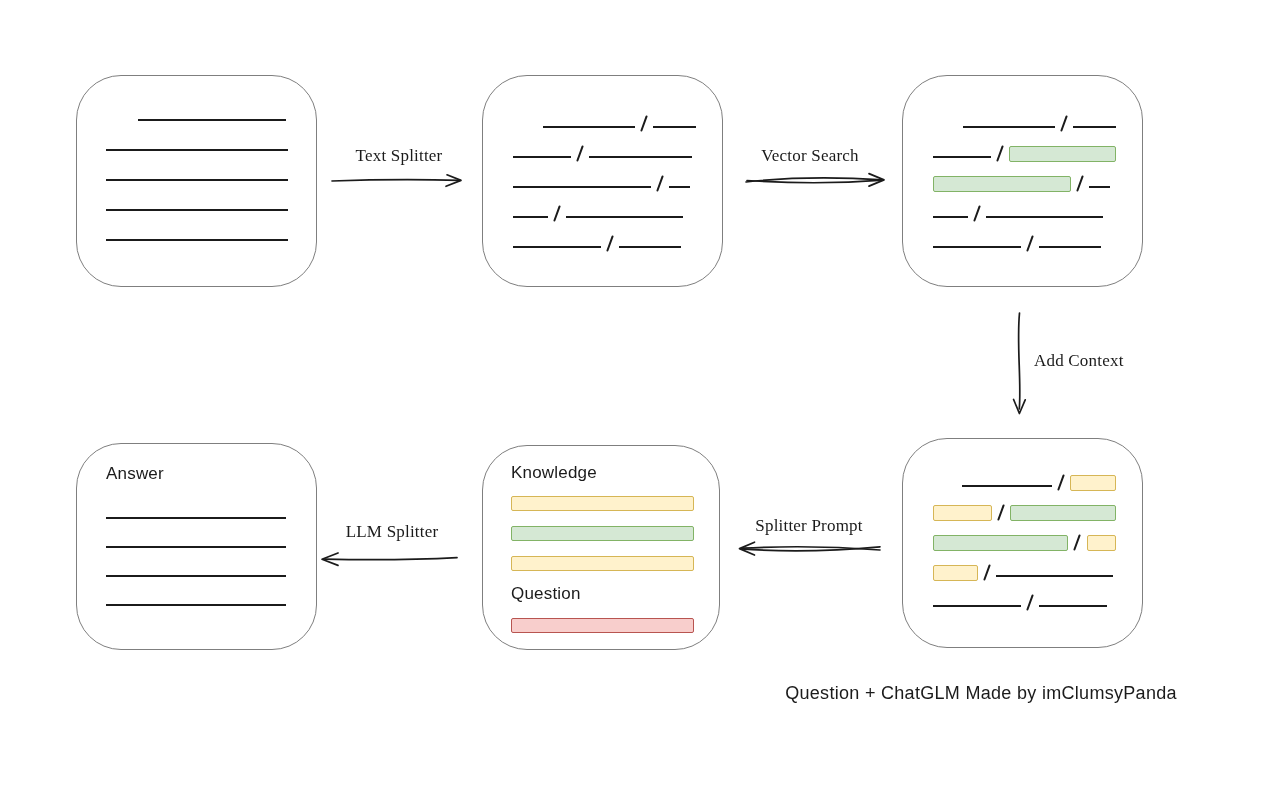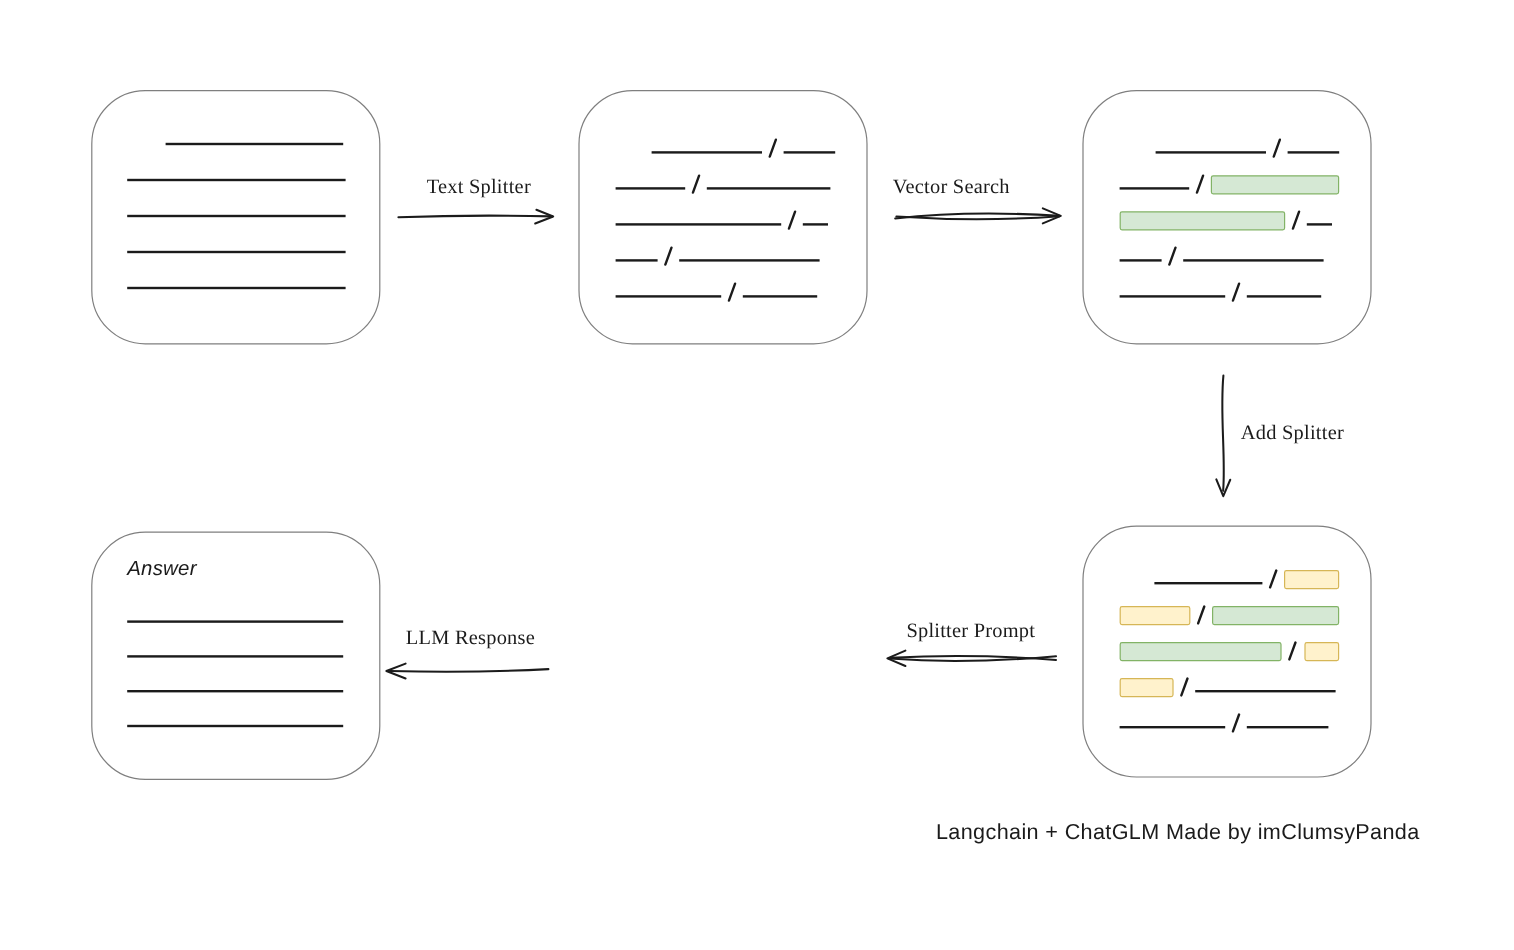--- a/index.html
+++ b/index.html
@@ -31,21 +31,21 @@
   .seg-yellow { background:var(--yellow-fill,#fff2cc); border:1.6px solid var(--yellow-border,#d6b656); }
   .seg-red    { background:var(--red-fill,#f8cecc);    border:1.6px solid var(--red-border,#b85450); }
 
   
   .box-label { font-size:17px; letter-spacing:.2px; line-height:20px; }
   #box-prompt { padding:17px 26px 0 28px; }
   #box-prompt .box-label { margin-bottom:13px; }
   .bars .prompt-bar { width:183px; height:15px; box-sizing:border-box; border-radius:2px; margin-bottom:15px; }
   .bars .seg-green, .bars .seg-yellow, .bars .seg-red { border-width:1.6px; }
   #box-prompt .q-label { margin-top:-2px; margin-bottom:14px; }
-  #box-answer { padding:20px 26px 0 29px;font-style:italic; }
+  #box-answer { padding:20px 26px 0 29px; }
   #box-answer .box-label { margin-bottom:33px; }
   #box-answer .doc-lines { padding-left:0; }
   #box-answer .doc-line { margin-bottom:27px; }
 
   .arrow-label { position:absolute; font-size:17px; letter-spacing:.2px; white-space:nowrap;font-family:Liberation Serif, serif; }
   .caption { position:absolute; left:780px; top:683px; width:402px; text-align:center; font-size:18px; letter-spacing:.3px; white-space:nowrap; }
 </style>
 </head>
 <body>
 
@@ -172,31 +172,43 @@
           <div class="seg-ln" style="width: 117px;"></div>
         </div>
         <div class="chunk-row">
           <div class="seg-ln" style="width: 88px;"></div>
           <div class="seg-slash"></div>
           <div class="seg-ln" style="width: 68px;"></div>
         </div>
       </div>
   </div>
 
+  <div class="box" id="box-prompt" style="left:482px;top:445px;width:238px;height:205px;">
+    <div class="box-label">Knowledge</div>
+    <div class="bars">
+        <div class="prompt-bar seg-yellow"></div>
+        <div class="prompt-bar seg-green"></div>
+        <div class="prompt-bar seg-yellow"></div>
+      </div>
+    <div class="box-label q-label">Question</div>
+    <div class="bars">
+        <div class="prompt-bar seg-red"></div>
+      </div>
+  </div>
 
   <div class="box" id="box-answer" style="left:76px;top:443px;width:241px;height:207px;">
     <div class="box-label">Answer</div>
     <div class="doc-lines">
         <div class="doc-line" style="margin-left: 0px; width: 180px;"></div>
         <div class="doc-line" style="margin-left: 0px; width: 180px;"></div>
         <div class="doc-line" style="margin-left: 0px; width: 180px;"></div>
         <div class="doc-line" style="margin-left: 0px; width: 180px;"></div>
       </div>
   </div>
 
   <div class="arrow-label" style="left:333px;top:146px;width:132px;text-align:center;">Text Splitter</div>
-  <div class="arrow-label" style="left:744px;top:146px;width:132px;">Vector Search</div>
-  <div class="arrow-label" style="left:1034px;top:351px;">Add Splitter</div>
+  <div class="arrow-label" style="left:744px;top:146px;width:132px;text-align:center;">Vector Search</div>
+  <div class="arrow-label" style="left:1034px;top:351px;">Add Context</div>
   <div class="arrow-label" style="left:733px;top:516px;width:152px;text-align:center;">Splitter Prompt</div>
-  <div class="arrow-label" style="left:328px;top:522px;width:128px;text-align:center;">LLM Response</div>
-
-  <div class="caption">Langchain + ChatGLM Made by imClumsyPanda</div>
+  <div class="arrow-label" style="left:328px;top:522px;width:128px;text-align:center;">LLM Splitter</div>
+
+  <div class="caption">Question + ChatGLM Made by imClumsyPanda</div>
 </div>
 
 </body></html>

